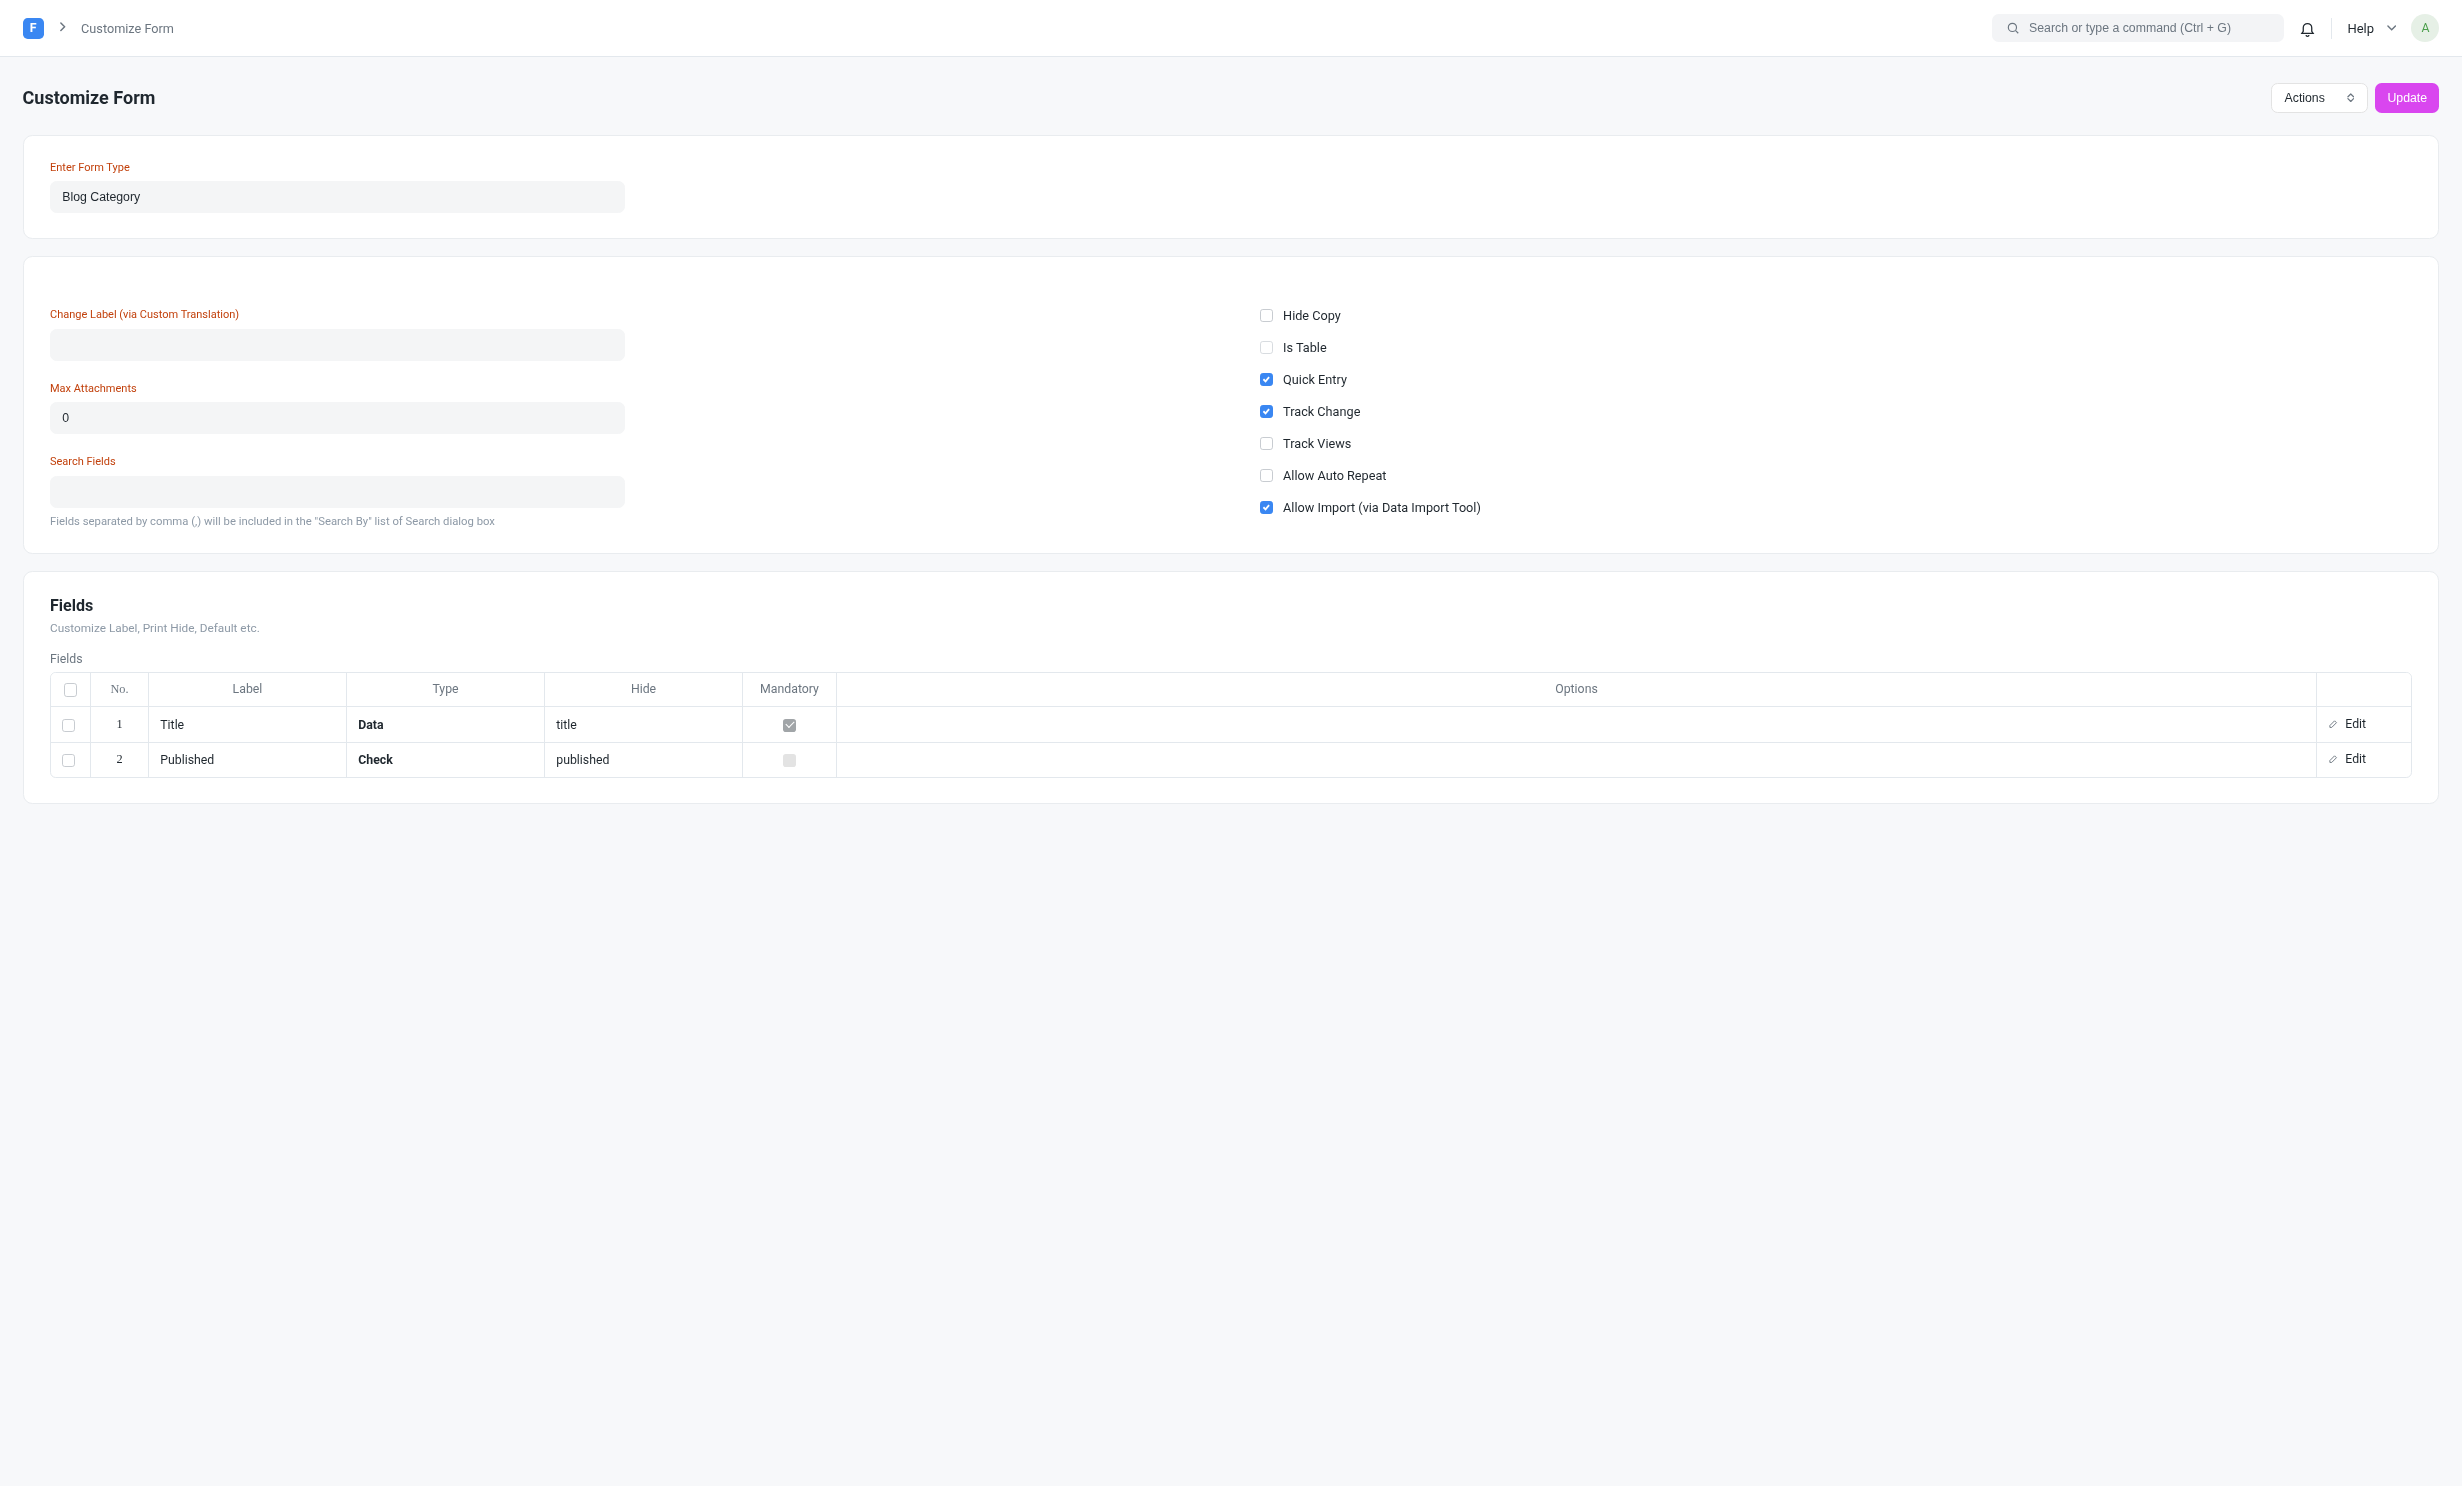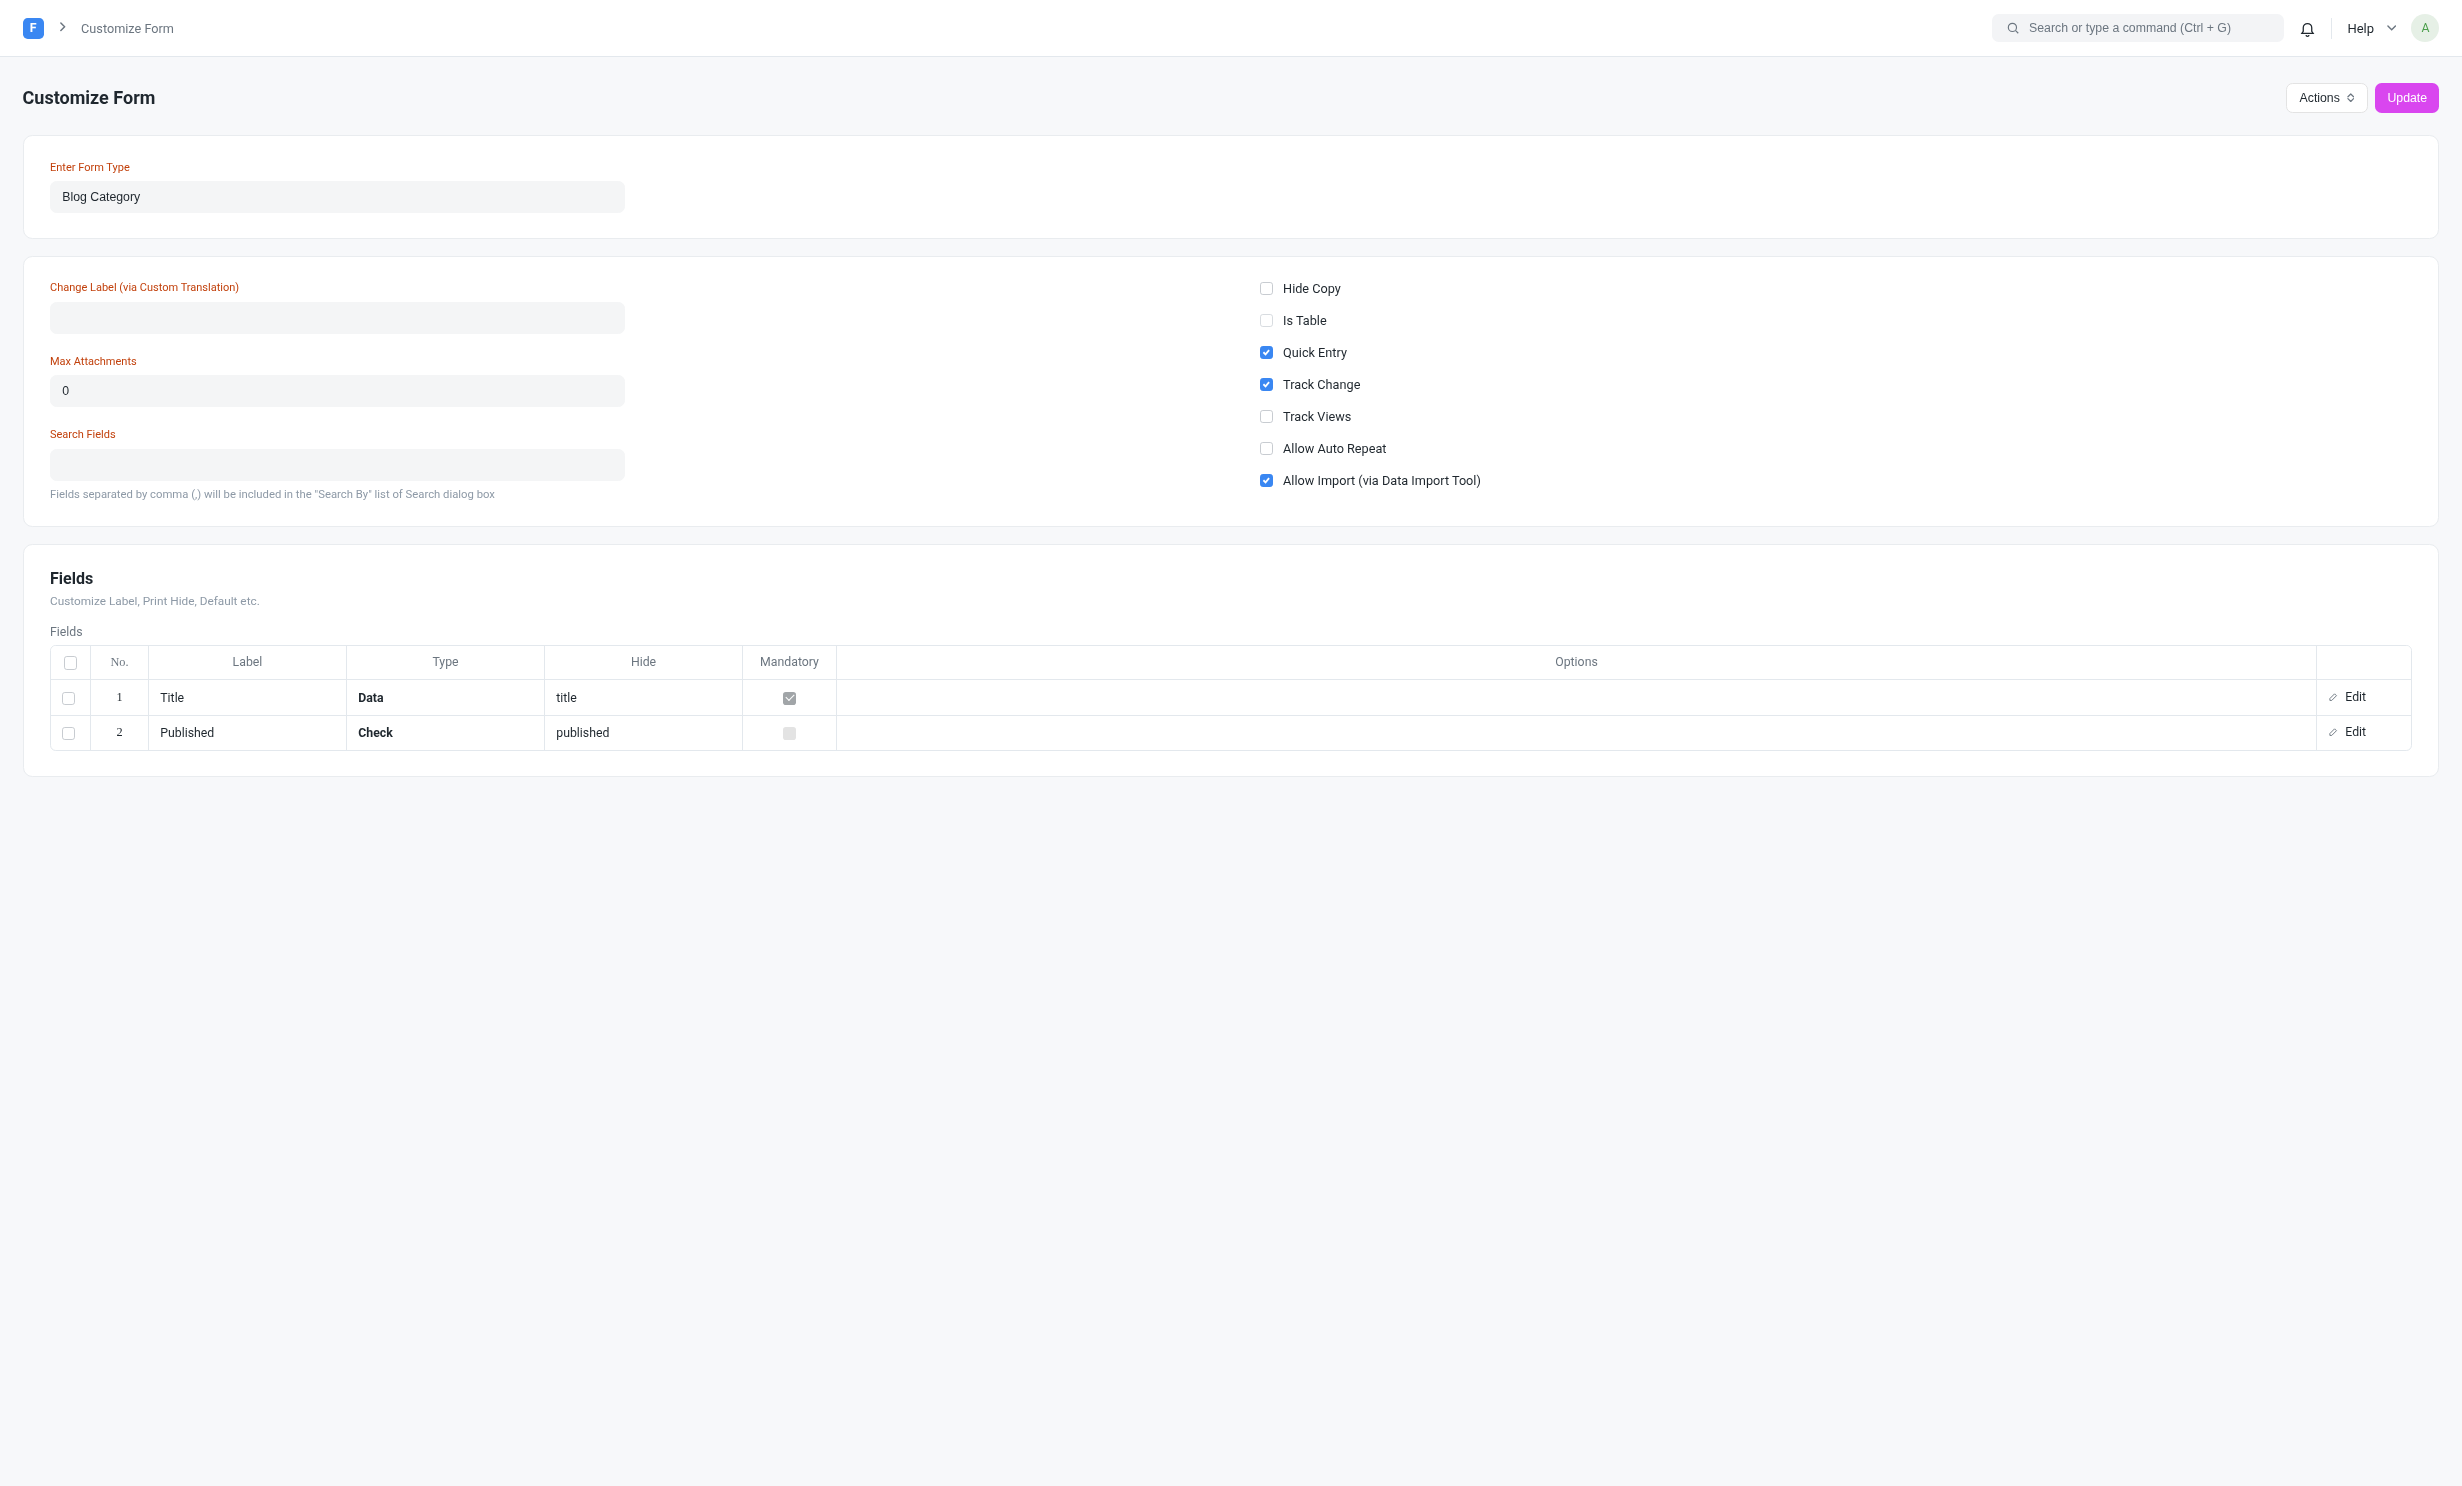--- a/index.html
+++ b/index.html
@@ -67,39 +67,39 @@
 
 .page-body { background: #f7f8fa; min-height: calc(100vh - 57px); padding: 0; }
 .page-header {
   display: flex; align-items: center; justify-content: space-between;
   padding: 26.4px 22.6px 22.6px;
 }
 .page-title { font-size: 18px; font-weight: 700; color: #1f272e; }
 .page-actions { display: flex; gap: 7.5px; }
 .btn {
   border-radius: 6.6px; font-size: 12.3px; padding: 6.6px 12.3px;
-  cursor: pointer; display: inline-flex; align-items: center; gap: 7px;
+  cursor: pointer; display: inline-flex; align-items: center; gap: 22px;
   border: 0.9px solid transparent;
   justify-content: flex-end;
 }
 .btn-secondary {
   background: #fff; border: 0.9px solid #e3e3e3; color: #1f272e;
 }
 .btn-primary {
   background: #d946ef; color: #fff; border: none;
 }
 .sort-icon { font-size: 8.5px; line-height: 6.6px; display: flex; flex-direction: column; }
 
 
 .card {
   background: #fff; border: 0.9px solid #e9ecef; border-radius: 9.4px;
   margin: 0 22.6px 17px; padding: 24.5px 26.4px;
 }
 .card-inner { display: flex; gap: 57px; }
-.col { flex: 1; }
+.col { flex: 1; margin-top: 27px; }
 .form-row { margin-bottom: 21px; }
 .form-row:last-child { margin-bottom: 0; }
 .form-label {
   font-size: 11px; color: #c2410c; display: block; margin-bottom: 7.5px;
 }
 .form-control {
   width: 100%; max-width: 575px;
   background: #f4f5f6; border: 0.9px solid #f4f5f6;
   border-radius: 6.6px; padding: 7.5px 11.3px;
   font-size: 12.3px; color: #1f272e; outline: none;

